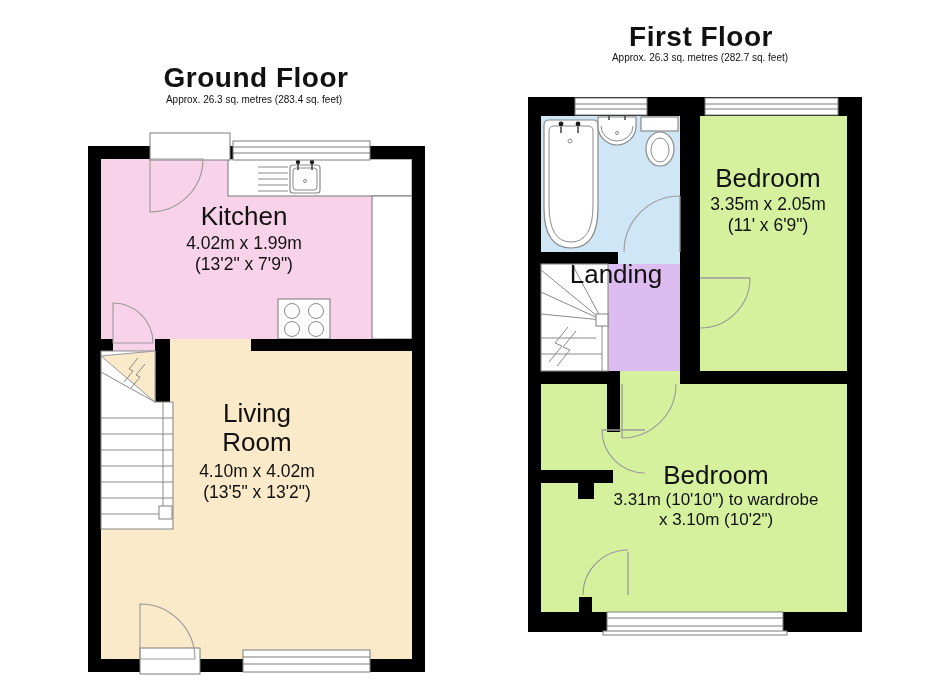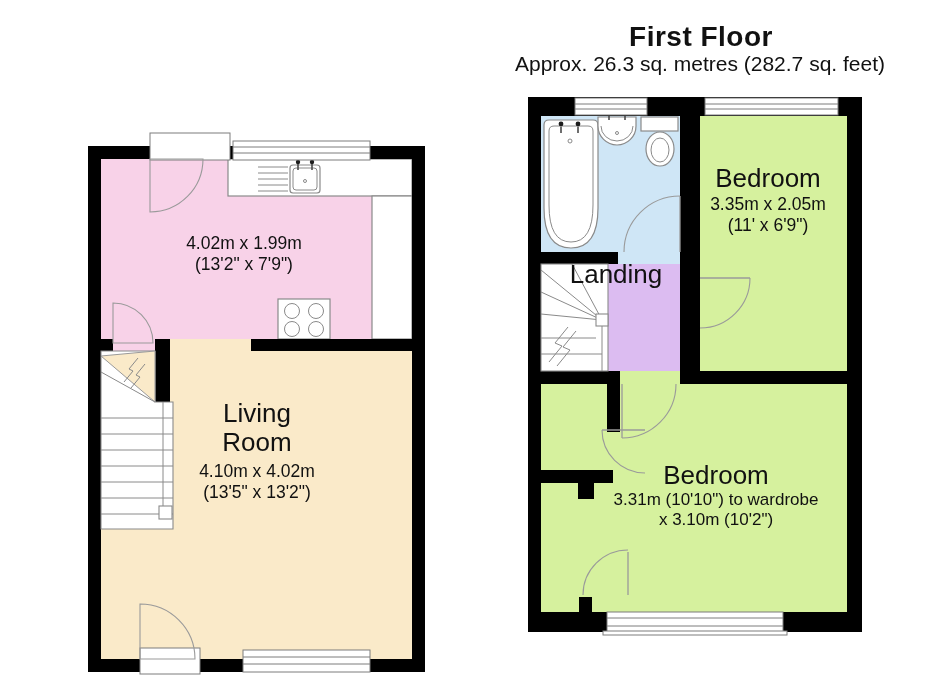--- a/index.html
+++ b/index.html
@@ -3,21 +3,21 @@
 <meta charset="utf-8">
 <style>
   html,body{margin:0;padding:0;background:#fff;}
   .canvas{
     position:relative;width:950px;height:690px;background:#ffffff;overflow:hidden;
     font-family:"Liberation Sans","DejaVu Sans",sans-serif;color:#111;
   }
   .canvas svg{position:absolute;left:0;top:0;}
   .label{position:absolute;transform:translateX(-50%);text-align:center;white-space:nowrap;line-height:1.15;}
   .plan-title{font-size:28px;font-weight:bold;letter-spacing:0.5px;}
-  .plan-subtitle{font-size:21px;}
+  .plan-subtitle{font-size:10px;}
   .room-name{font-size:26px;font-weight:normal;}
   .room-name.wrap{white-space:normal;width:120px;line-height:1.12;}
   .room-size{font-size:17.5px;}
   .room-size.small{font-size:17px;}
   
   .wall{fill:#000000;stroke:none;}
   .win{fill:#ffffff;stroke:#7d7d7d;stroke-width:1;}
   .wline{stroke:#7d7d7d;stroke-width:1;}
   .fix{fill:#ffffff;stroke:#8a8a8a;stroke-width:1.2;}
   .fixl{fill:none;stroke:#8a8a8a;stroke-width:1;}
@@ -221,24 +221,27 @@
       <line x1="541" y1="338" x2="596" y2="338" class="sline"></line>
       <line x1="541" y1="354" x2="602" y2="354" class="sline"></line>
       <path d="M549,362 L562,346 L555,343 L568,327" class="sline"></path>
       <path d="M557,366 L570,350 L563,347 L576,331" class="sline"></path>
       <line x1="602" y1="326" x2="602" y2="371" class="sline"></line>
       <rect x="596" y="314" width="12" height="12" class="stair"></rect>
     </g>
   </g>
 </svg>
 
+<div class="label plan-title" style="left:256px;top:62px">Ground Floor</div>
+<div class="label plan-subtitle" style="left:254px;top:94px">Approx. 26.3 sq. metres (283.4 sq. feet)</div>
 
 <div class="label plan-title" style="left:701px;top:21px">First Floor</div>
 <div class="label plan-subtitle" style="left:700px;top:52px">Approx. 26.3 sq. metres (282.7 sq. feet)</div>
 
+<div class="label room-name" style="left:244px;top:202px">Kitchen</div>
 <div class="label room-size" style="left:244px;top:233px">4.02m x 1.99m</div>
 <div class="label room-size" style="left:244px;top:254px">(13'2" x 7'9")</div>
 
 <div class="label room-name wrap" style="left:257px;top:399px">Living Room</div>
 <div class="label room-size" style="left:257px;top:461px">4.10m x 4.02m</div>
 <div class="label room-size" style="left:257px;top:482px">(13'5" x 13'2")</div>
 
 <div class="label room-name" style="left:768px;top:164px">Bedroom</div>
 <div class="label room-size" style="left:768px;top:194px">3.35m x 2.05m</div>
 <div class="label room-size" style="left:768px;top:215px">(11' x 6'9")</div>

